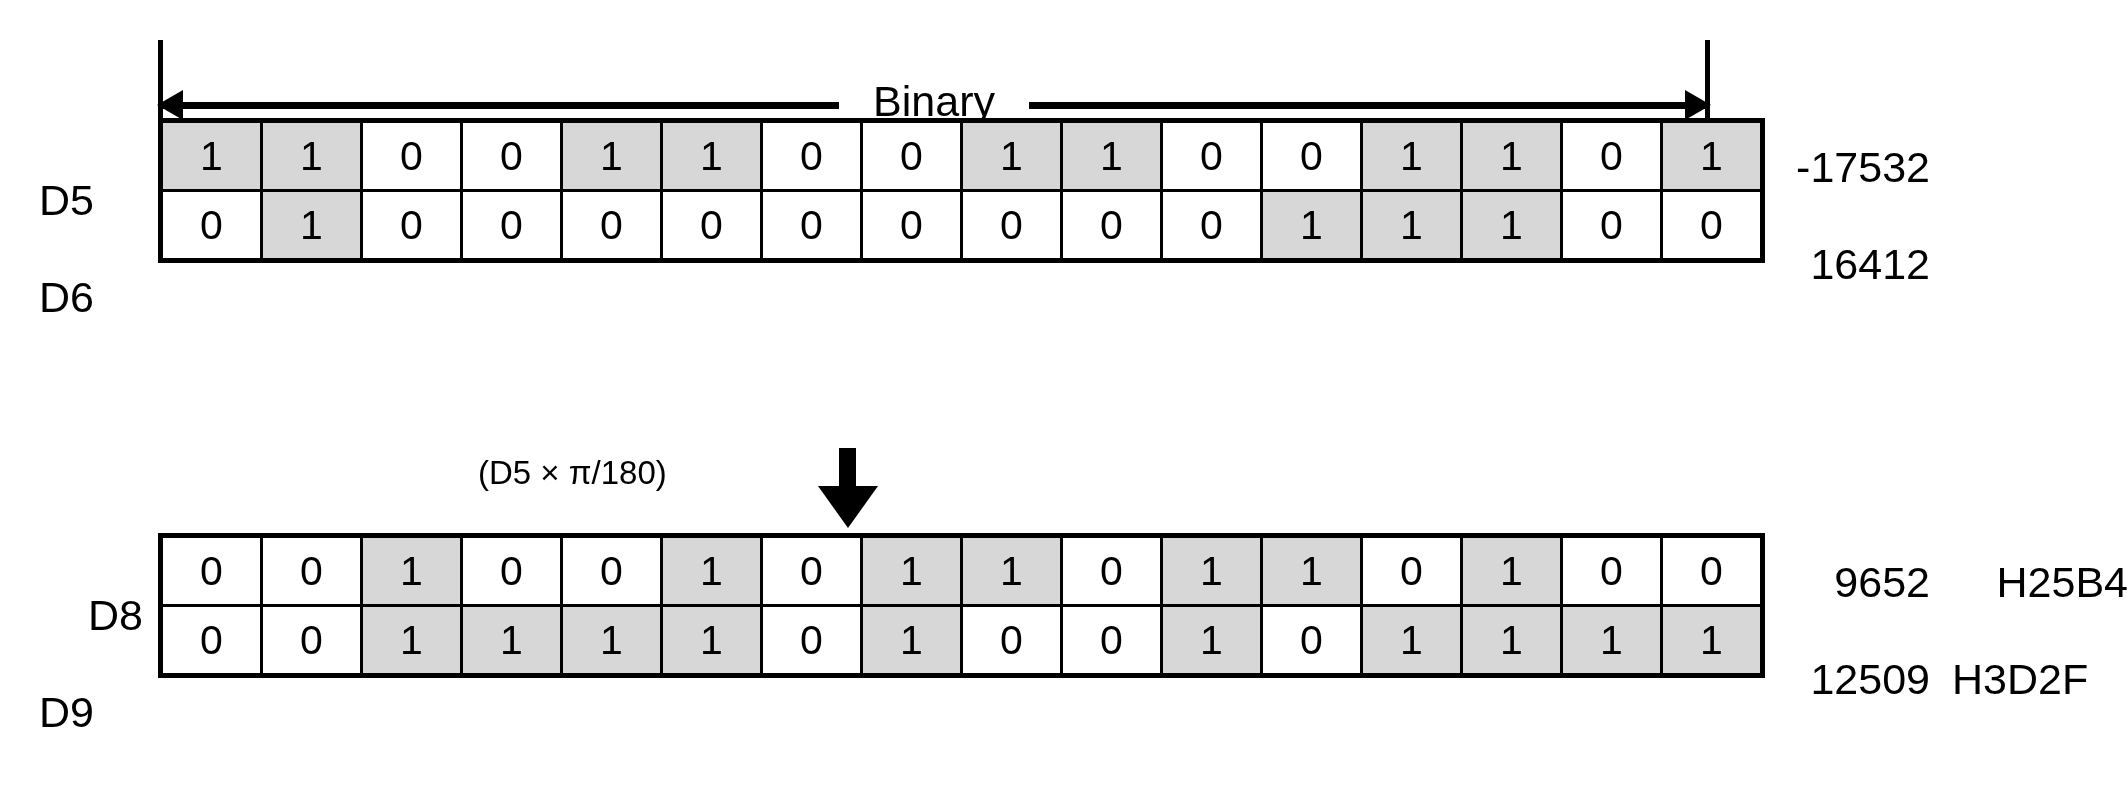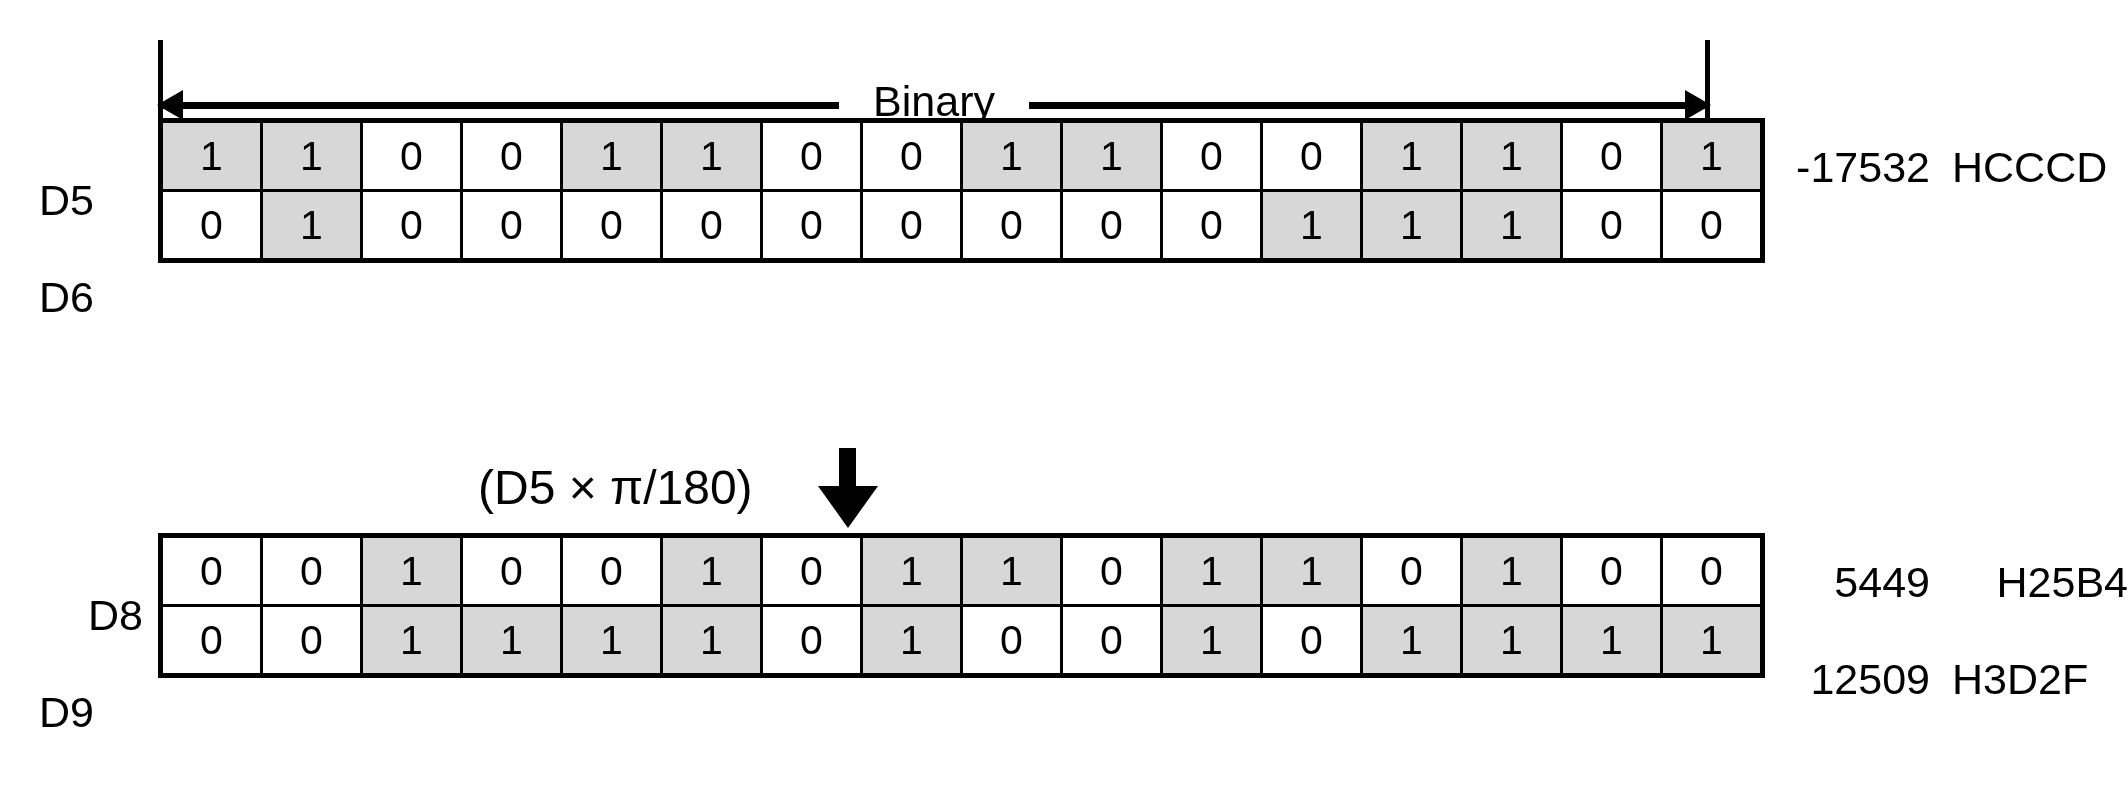--- a/index.html
+++ b/index.html
@@ -157,24 +157,23 @@
     position: absolute;
     left: 0;
     top: 448px;
     width: 2128px;
     height: 84px;
   }
   .op-formula {
     position: absolute;
     left: 478px;
     top: 8px;
-    font-size: 48px;
-    line-height: 1;
-    white-space: nowrap;
-    margin-top: 8px;
+    font-size: 33px;
+    line-height: 1;
+    white-space: nowrap;
   }
   .down-arrow {
     position: absolute;
     left: 818px;
     top: 0;
     width: 60px;
     height: 78px;
   }
   .down-arrow .shaft {
     position: absolute;
@@ -255,23 +254,23 @@
             <td class="on">1</td>
             <td>0</td>
             <td>0</td>
           </tr>
         </tbody>
     </table>
   </div>
 
   <div class="row-label r-d5">D5</div>
   <div class="val-dec r-d5">-17532</div>
-  <div class="val-hex r-d5">HCCCD</div>
 
   <div class="row-label r-d6">D6</div>
+  <div class="val-dec r-d6">16412</div>
 
   <div class="op-row">
     <div class="op-formula">(D5 × π/180)</div>
     <div class="down-arrow">
       <div class="shaft"></div>
       <div class="head"></div>
     </div>
   </div>
 
   <div class="block block-lower">
@@ -311,20 +310,20 @@
             <td class="on">1</td>
             <td class="on">1</td>
             <td class="on">1</td>
             <td class="on">1</td>
           </tr>
         </tbody>
     </table>
   </div>
 
   <div class="row-label r-d8">D8</div>
-  <div class="val-dec r-d8">5449</div>
+  <div class="val-dec r-d8">9652</div>
   <div class="val-hex r-d8">H25B4</div>
 
   <div class="row-label r-d9">D9</div>
   <div class="val-dec r-d9">12509</div>
   <div class="val-hex r-d9">H3D2F</div>
 
 </div>
 
 </body></html>

